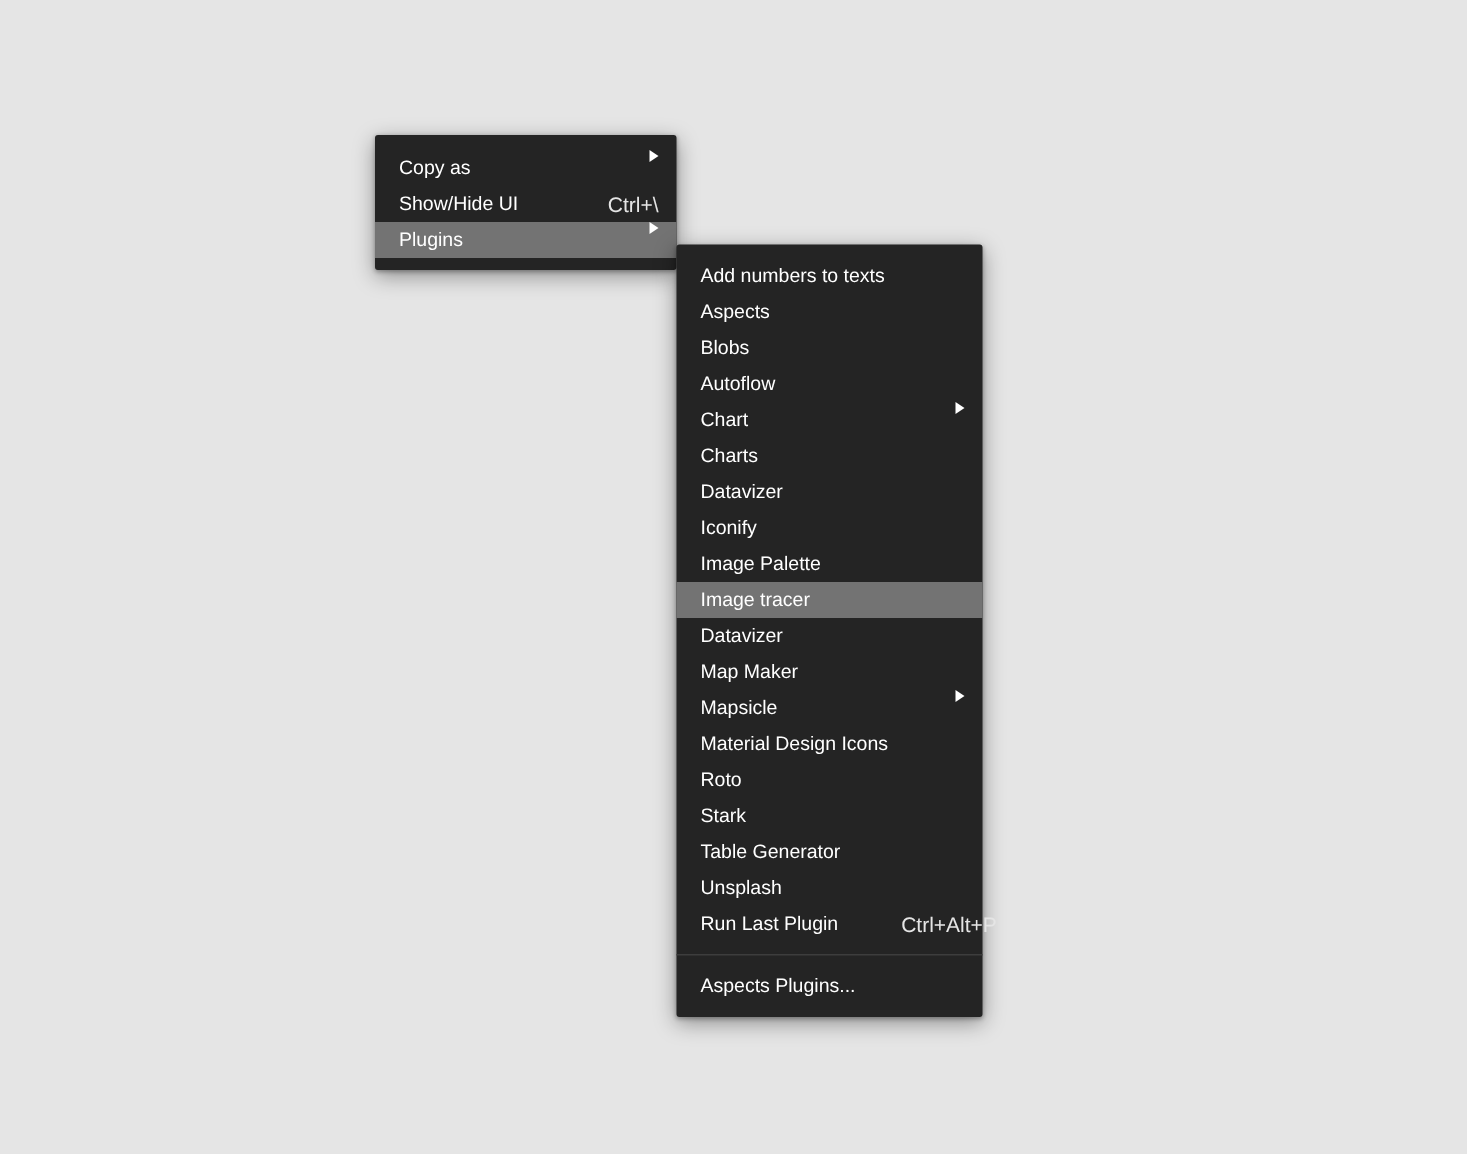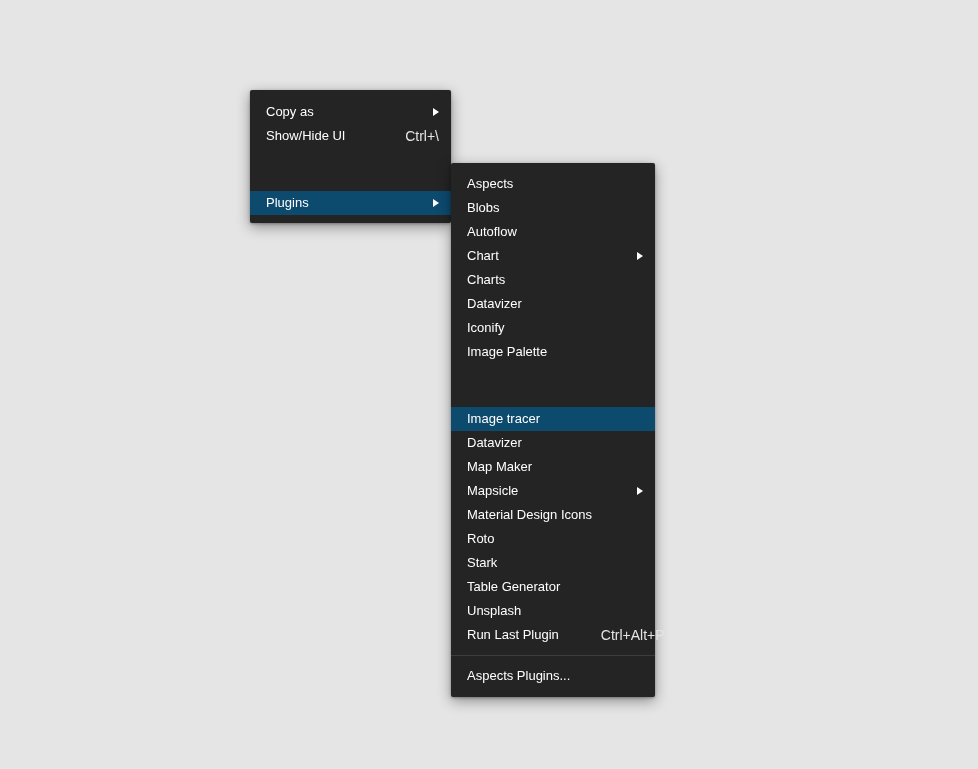--- a/index.html
+++ b/index.html
@@ -44,21 +44,21 @@
     left: 451px;
     top: 163px;
     width: 204px;
     padding: 9px 0 9px 0;
   }
 
   
   .menu-item {
     position: relative;
     display: flex;
-    align-items: center;
+    align-items: flex-start;
     height: 24px;
     padding: 0 12px 0 16px;
     color: #ffffff;
     font-size: 13px;
     line-height: 24px;
     white-space: nowrap;
     cursor: default;
     gap: 28px;
   }
 
@@ -67,22 +67,21 @@
   }
 
   .menu-item .shortcut {
     margin-left: auto;
     color: #e5e5e5;
     font-size: 14px;
     padding-left: 14px;
   }
 
   .menu-item.highlighted {
-    background: #0c4a6e;
-    margin-top: 43px;
+    background: #737373;
   }
   .menu-item.highlighted .label,
   .menu-item.highlighted .shortcut {
     color: #ffffff;
   }
 
   
   .caret {
     margin-left: auto;
     width: 0;
@@ -114,20 +113,23 @@
         <span class="label">Show/Hide UI</span>
         <span class="shortcut">Ctrl+\</span>
       </div>
       <div class="menu-item highlighted">
         <span class="label">Plugins</span>
         <span class="caret"></span>
       </div>
     </div>
 
   <div class="menu" id="menu-plugins">
+      <div class="menu-item">
+        <span class="label">Add numbers to texts</span>
+      </div>
       <div class="menu-item">
         <span class="label">Aspects</span>
       </div>
       <div class="menu-item">
         <span class="label">Blobs</span>
       </div>
       <div class="menu-item">
         <span class="label">Autoflow</span>
       </div>
       <div class="menu-item">

